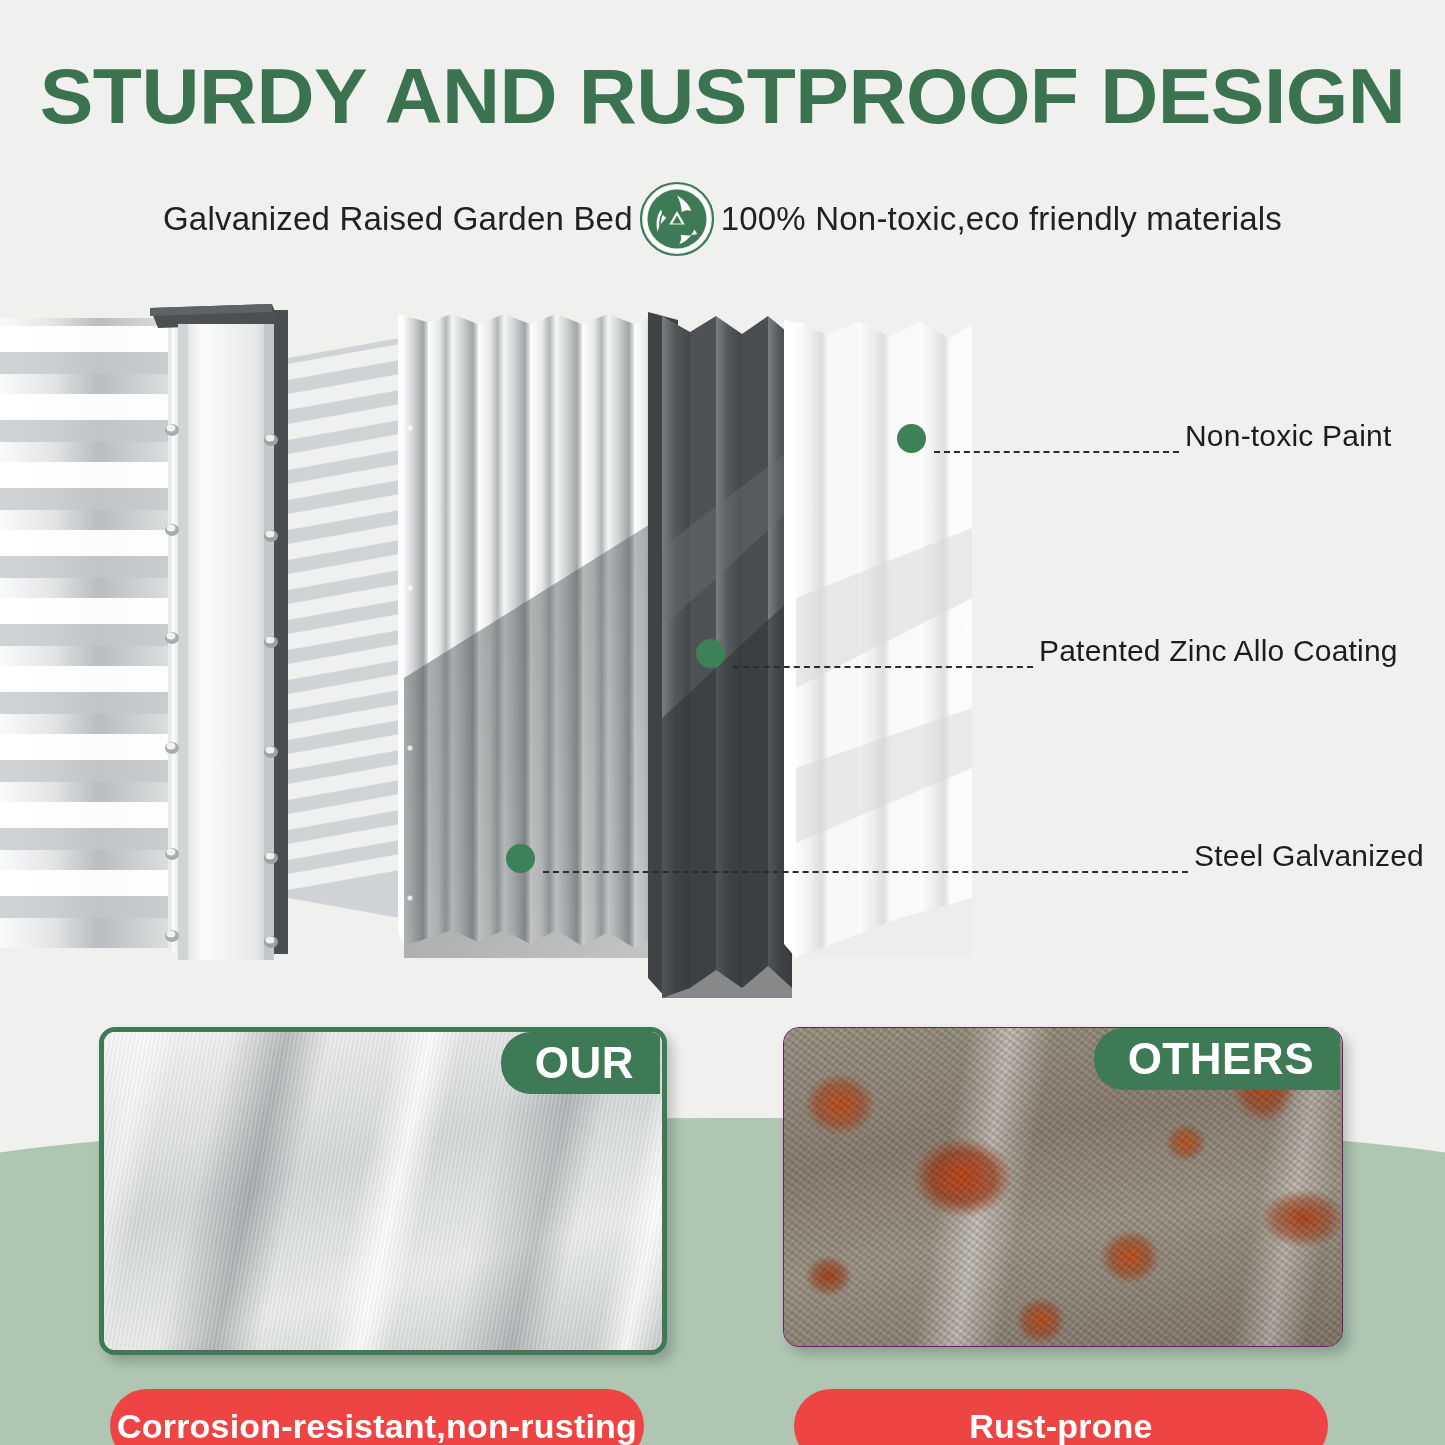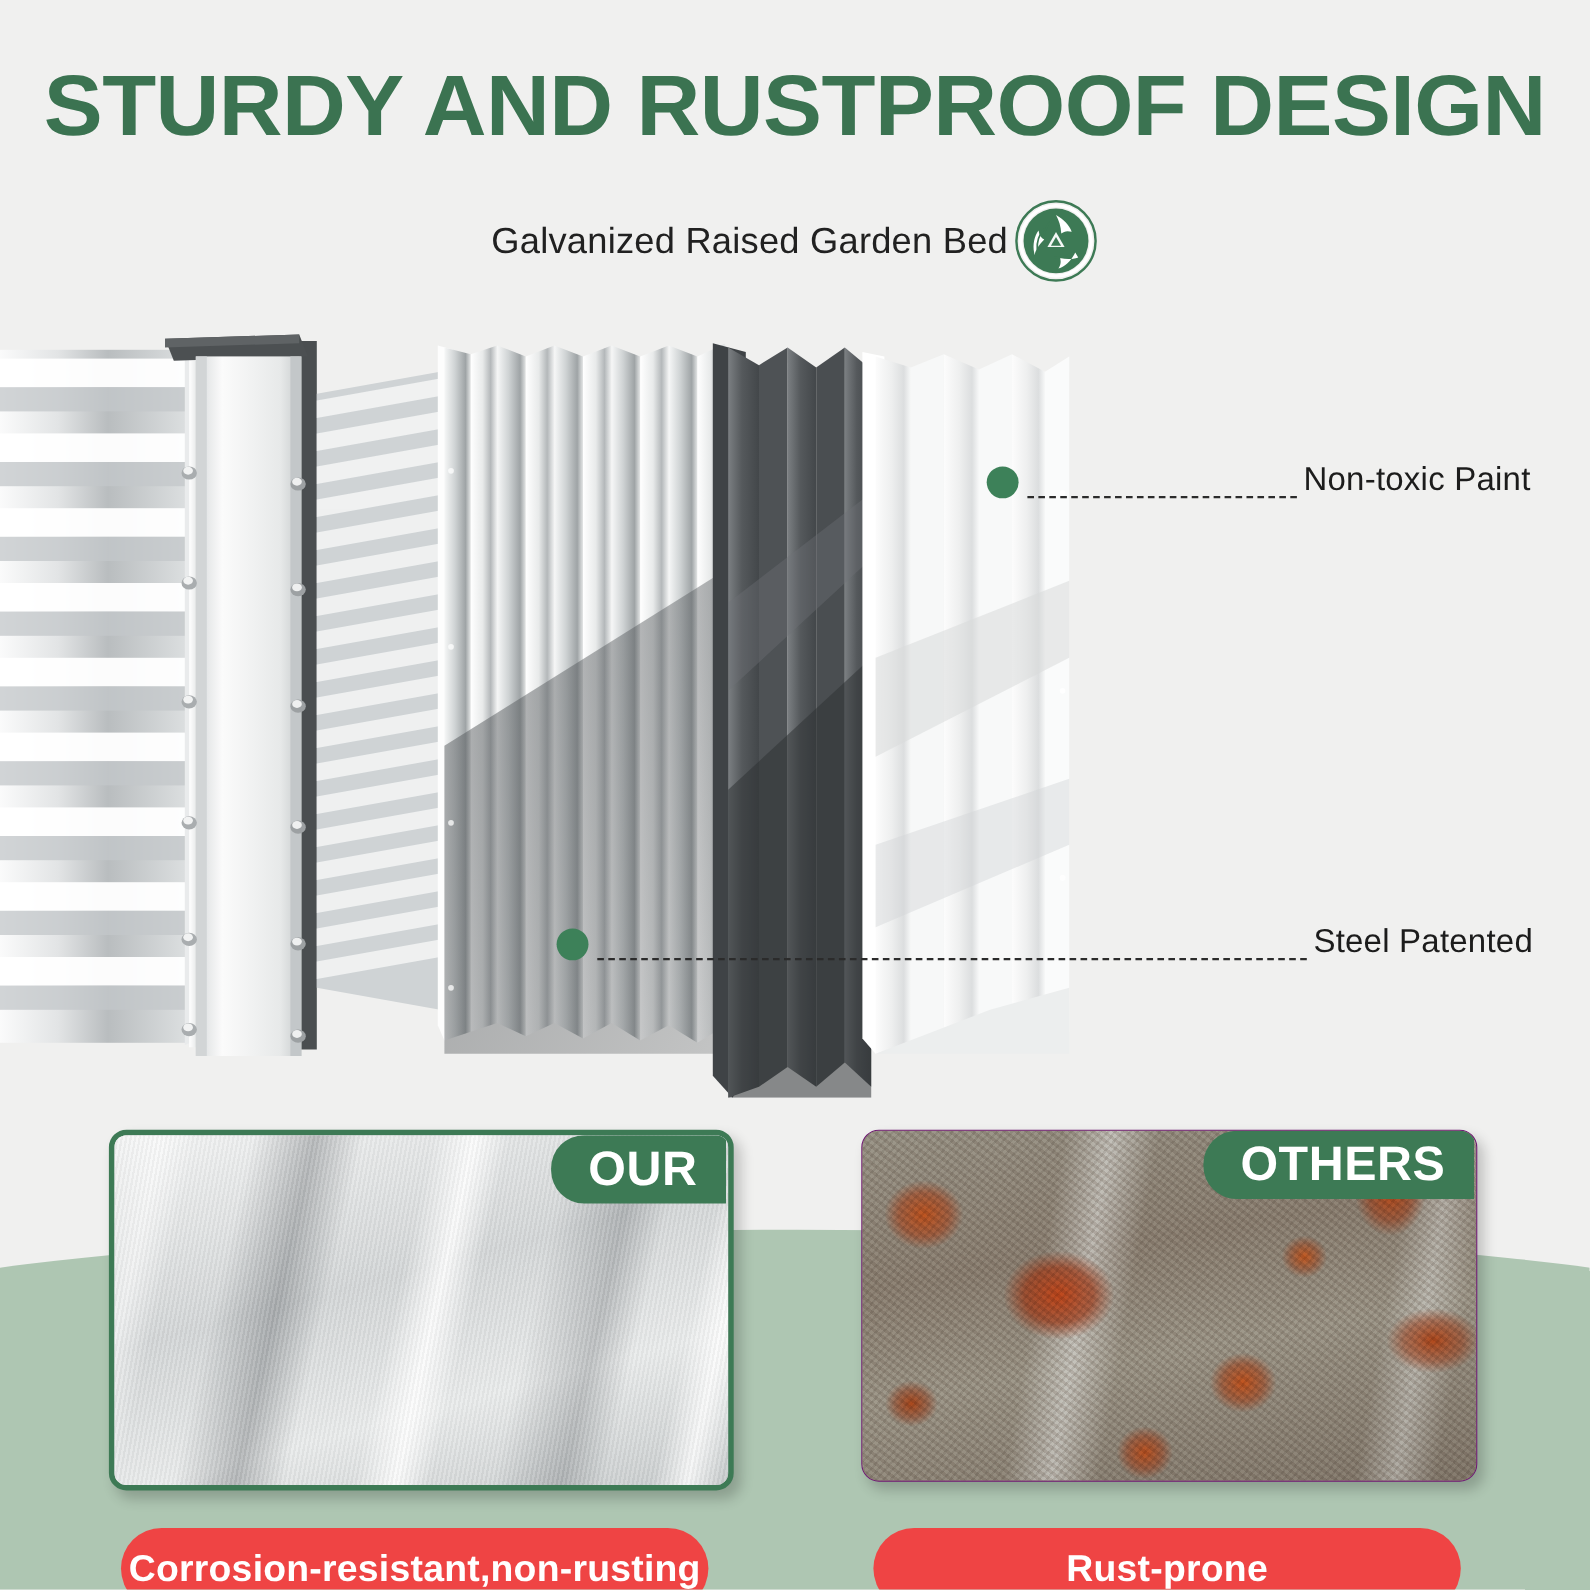--- a/index.html
+++ b/index.html
@@ -162,20 +162,21 @@
         <g fill="none" stroke="#3d7a55" stroke-width="1.6">
           <path d="M38 16 c-6 4.4-9.8 10.4-11.4 17.2"></path>
           <path d="M55 47 c-5.2 4.4-11.9 6.6-18.8 6.1"></path>
           <path d="M21 46 c-.6-6.8 1.6-13.6 6-18.8"></path>
         </g>
         <path d="M38 30 l7.8 13.6 h-15.6 z" fill="#ffffff" opacity="0.95"></path>
         <path d="M38 34.5 l4.6 8 h-9.2 z" fill="#3d7a55"></path>
       </svg>
     </span>
 
+    <span class="subtext">100% Non-toxic,eco friendly materials</span>
   </div>
 
   <div class="hero">
     <svg width="1445" height="700" viewBox="0 0 1445 700">
       <defs>
         <linearGradient id="gCorrA" x1="0" y1="0" x2="1" y2="0">
           <stop offset="0" stop-color="#ffffff"></stop>
           <stop offset="0.35" stop-color="#e2e4e5"></stop>
           <stop offset="0.6" stop-color="#b9bdbf"></stop>
           <stop offset="1" stop-color="#dcdfe0"></stop>
@@ -388,25 +389,30 @@
       </g>
     </svg>
   </div>
 
   <div class="callout" id="callout-0">
     <span class="dot"></span>
     <span class="leader"></span>
     <span class="c-label">Non-toxic Paint</span>
   </div>
 
+  <div class="callout" id="callout-1">
+    <span class="dot"></span>
+    <span class="leader"></span>
+    <span class="c-label">Patented Zinc Allo Coating</span>
+  </div>
 
   <div class="callout" id="callout-2">
     <span class="dot"></span>
     <span class="leader"></span>
-    <span class="c-label">Steel Patented</span>
+    <span class="c-label">Steel Galvanized</span>
   </div>
 
   <div class="panel" id="panel-our">
     <div class="panel-inner metal"></div>
     <div class="panel-badge">OUR</div>
   </div>
 
   <div class="panel" id="panel-others">
     <div class="panel-inner rust"></div>
     <div class="panel-badge">OTHERS</div>

